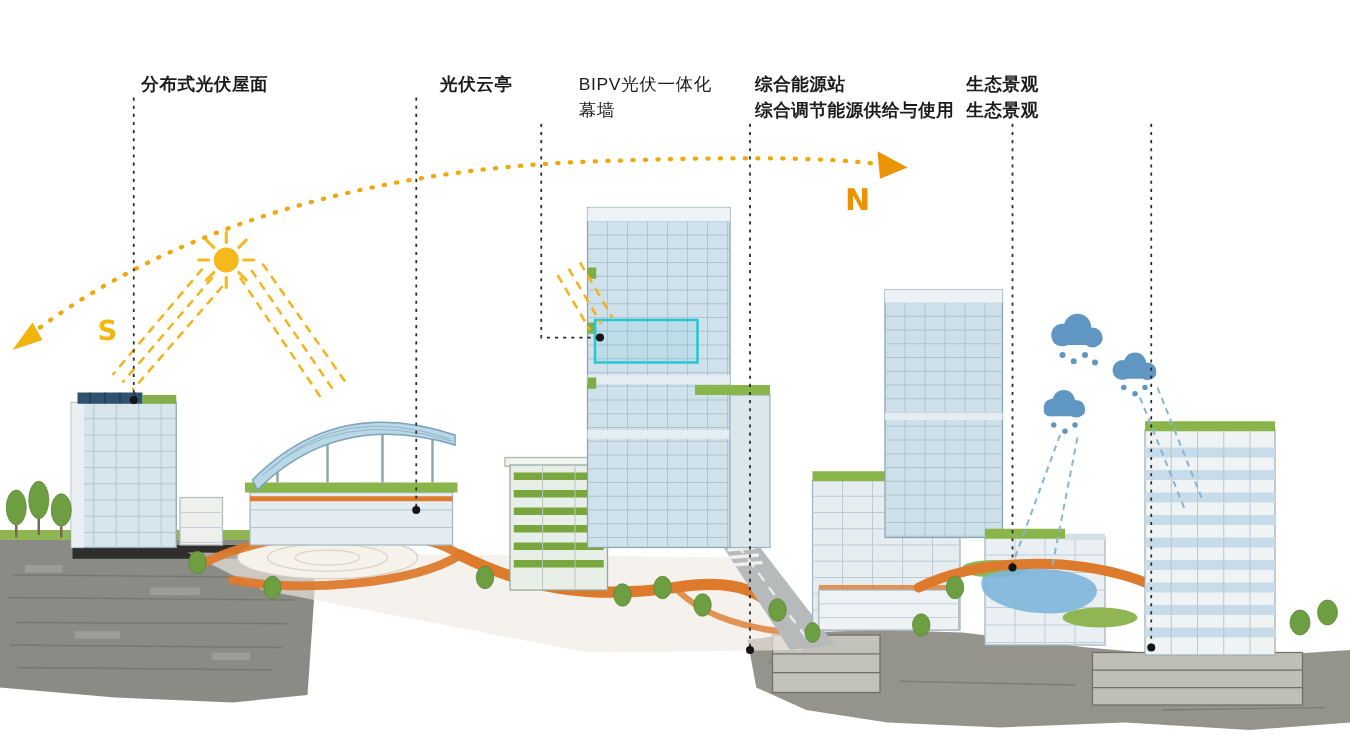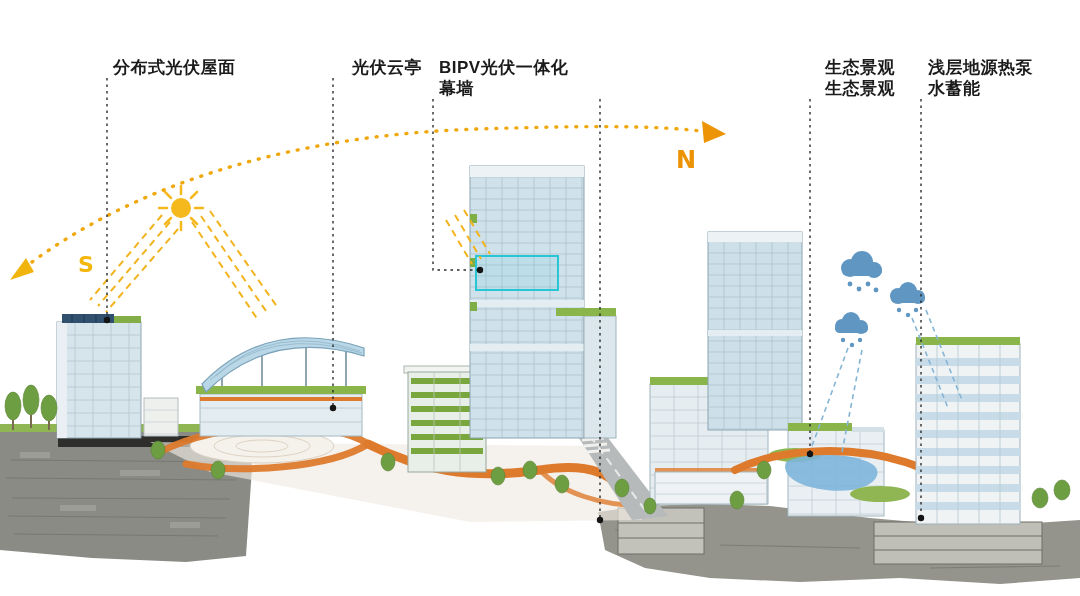--- a/index.html
+++ b/index.html
@@ -3,24 +3,24 @@
 <meta charset="utf-8">
 <style>
   html,body { margin:0; padding:0; background:#ffffff; }
   #stage {
     position:relative; width:1080px; height:596px; background:#ffffff;
     overflow:hidden; font-family:"Liberation Sans", sans-serif;
   }
   #scene { position:absolute; left:0; top:0; }
   svg text { font-family:"DejaVu Sans", sans-serif; }
   .ann {
-    position:absolute; font-size:17px; line-height:21px; font-weight:600;
+    position:absolute; font-size:14px; line-height:21px; font-weight:600;
     color:#1b1b1b; letter-spacing:0.5px; white-space:nowrap;
   }
-  .ann.bold { font-weight:700; }
+  .ann.bold { font-weight:400;margin-left:24px; }
 </style>
 </head>
 <body>
 
 <div id="stage">
 
 <svg id="scene" width="1080" height="596" viewBox="0 0 1080 596">
 
   <g>
     <rect x="0" y="424" width="250" height="10" fill="#8fb652"></rect>
@@ -417,25 +417,23 @@
 <div class="ann" style="left:352px; top:57px">
   <div>光伏云亭</div>
 </div>
 
 <div class="ann bold" style="left:439px; top:57px">
   <div>BIPV光伏一体化</div>
   <div>幕墙</div>
 </div>
 
 <div class="ann" style="left:604px; top:57px">
-</div>
-
-<div class="ann" style="left:825px; top:57px">
+  <div>综合能源站</div>
+  <div>综合调节能源供给与使用</div>
+</div>
+
+<div class="ann" style="left:773px; top:57px">
   <div>生态景观</div>
   <div>生态景观</div>
 </div>
 
-<div class="ann" style="left:928px; top:57px">
-  <div>浅层地源热泵</div>
-  <div>水蓄能</div>
-</div>
 
 </div>
 
 </body></html>

